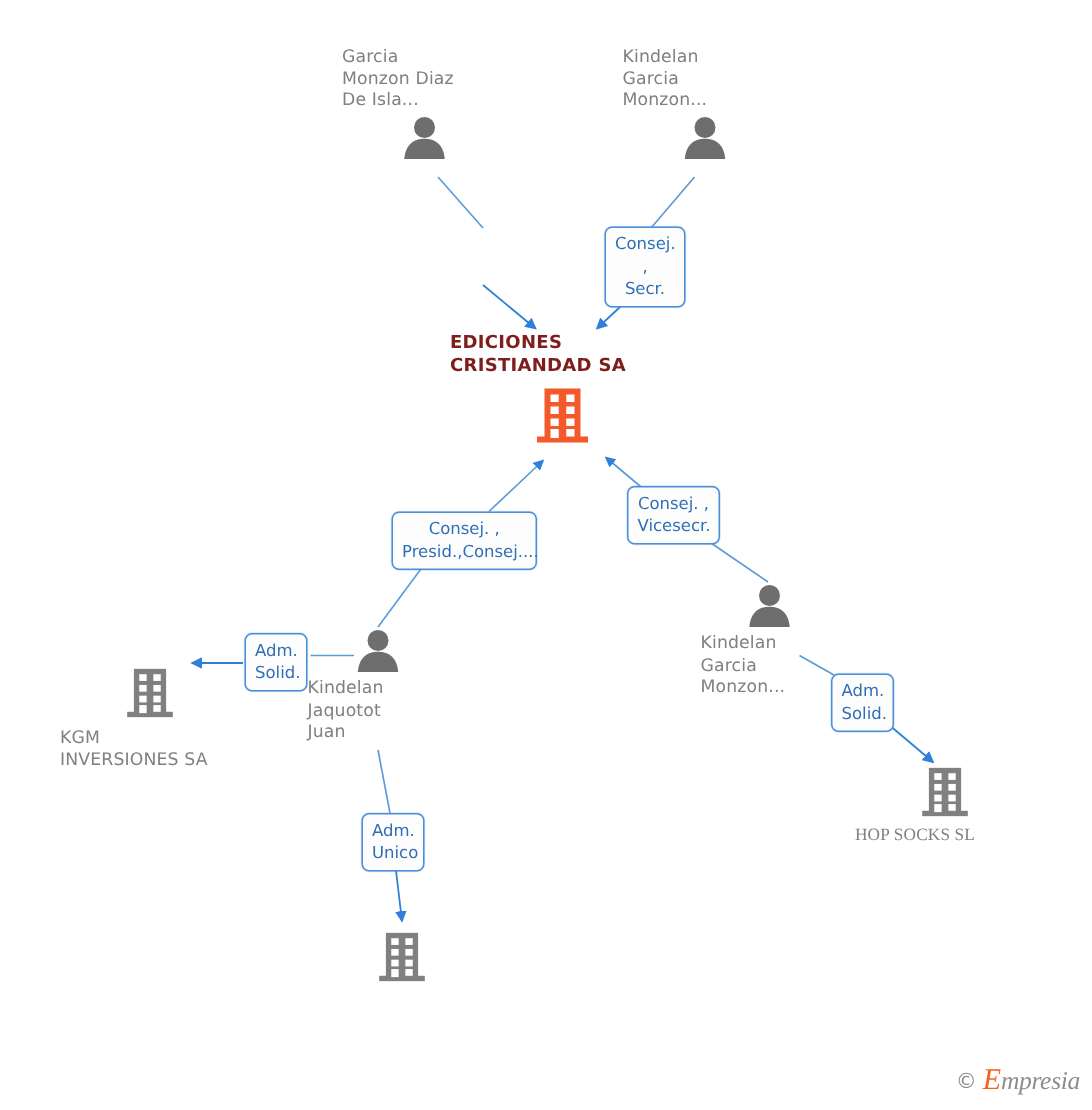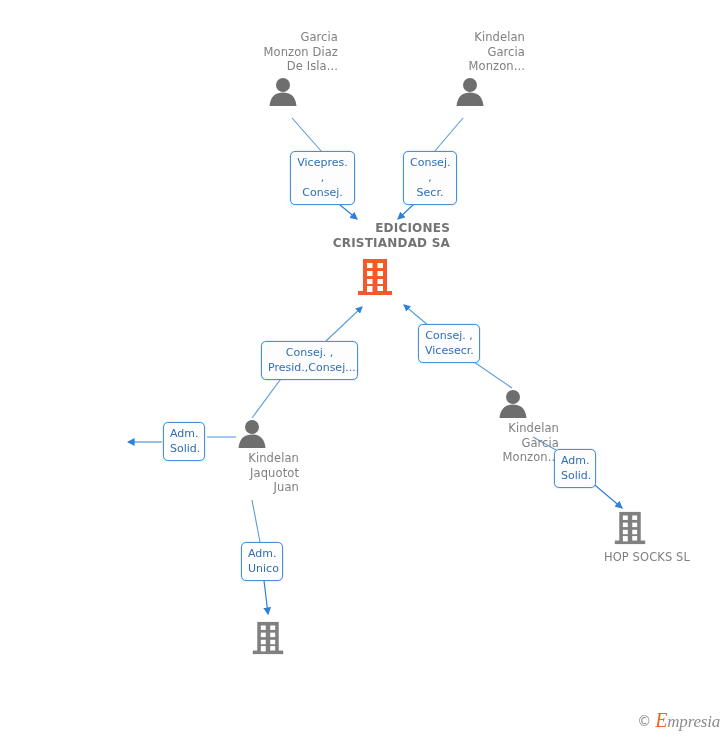--- a/index.html
+++ b/index.html
@@ -21,41 +21,41 @@
   #edges {
     position: absolute;
     left: 0; top: 0;
     width: 728px; height: 740px;
     pointer-events: none;
   }
 
   
   .node {
     position: absolute;
-    text-align: right;
+    text-align: left;
   }
   .person-icon, .company-icon {
     display: block;
     margin: 0 auto;
   }
   .node-label {
     font-size: 11.5px;
     line-height: 14.5px;
     color: #808080;
     white-space: pre-line;
     letter-spacing: 0.1px;
   }
   .node-label.above { margin-bottom: 2px; }
   .node-label.below { margin-top: 3px; }
 
   
   .root-label {
     font-size: 12px;
     line-height: 15px;
-    color: #737373;
+    color: #7f1d1d;
     font-weight: bold;
     white-space: pre-line;
     letter-spacing: 0.2px;
   }
 
   
   .role-box {
     position: absolute;
     border: 1px solid #4a90d9;
     border-radius: 5px;
@@ -186,22 +186,38 @@
   <div class="node" style="left:467px; top:388px; width:92px;">
     <svg class="person-icon" width="32" height="30" viewBox="0 0 32 30">
       <circle cx="16" cy="9" r="7" fill="#6e6e6e"></circle>
       <path d="M2.5 30 C3.5 19.5 9.5 16.5 16 16.5 C22.5 16.5 28.5 19.5 29.5 30 Z" fill="#6e6e6e"></path>
     </svg>
     <div class="node-label below">Kindelan
 Garcia
 Monzon...</div>
   </div>
 
-
-  <div class="node" style="left:570px; top:509px; width:120px;">
+  <div class="node" style="left:40px; top:443px; width:120px;">
+    <svg class="company-icon" width="34" height="38" viewBox="0 0 38 40">
+      <rect x="7" y="2" width="24" height="33" fill="#808080"></rect>
+      <rect x="2" y="34" width="34" height="4" fill="#808080"></rect>
+      <rect x="11" y="6" width="5.5" height="5" fill="#ffffff"></rect>
+      <rect x="21.5" y="6" width="5.5" height="5" fill="#ffffff"></rect>
+      <rect x="11" y="14" width="5.5" height="5" fill="#ffffff"></rect>
+      <rect x="21.5" y="14" width="5.5" height="5" fill="#ffffff"></rect>
+      <rect x="11" y="22" width="5.5" height="5" fill="#ffffff"></rect>
+      <rect x="21.5" y="22" width="5.5" height="5" fill="#ffffff"></rect>
+      <rect x="11" y="29" width="5.5" height="6" fill="#ffffff"></rect>
+      <rect x="21.5" y="29" width="5.5" height="5" fill="#ffffff"></rect>
+    </svg>
+    <div class="node-label below">KGM
+INVERSIONES SA</div>
+  </div>
+
+  <div class="node" style="left:570px; top:509px; width:120px;font-family:Liberation Serif, serif;">
     <svg class="company-icon" width="34" height="38" viewBox="0 0 38 40">
       <rect x="7" y="2" width="24" height="33" fill="#808080"></rect>
       <rect x="2" y="34" width="34" height="4" fill="#808080"></rect>
       <rect x="11" y="6" width="5.5" height="5" fill="#ffffff"></rect>
       <rect x="21.5" y="6" width="5.5" height="5" fill="#ffffff"></rect>
       <rect x="11" y="14" width="5.5" height="5" fill="#ffffff"></rect>
       <rect x="21.5" y="14" width="5.5" height="5" fill="#ffffff"></rect>
       <rect x="11" y="22" width="5.5" height="5" fill="#ffffff"></rect>
       <rect x="21.5" y="22" width="5.5" height="5" fill="#ffffff"></rect>
       <rect x="11" y="29" width="5.5" height="6" fill="#ffffff"></rect>
@@ -218,22 +234,20 @@
       <rect x="21.5" y="6" width="5.5" height="5" fill="#ffffff"></rect>
       <rect x="11" y="14" width="5.5" height="5" fill="#ffffff"></rect>
       <rect x="21.5" y="14" width="5.5" height="5" fill="#ffffff"></rect>
       <rect x="11" y="22" width="5.5" height="5" fill="#ffffff"></rect>
       <rect x="21.5" y="22" width="5.5" height="5" fill="#ffffff"></rect>
       <rect x="11" y="29" width="5.5" height="6" fill="#ffffff"></rect>
       <rect x="21.5" y="29" width="5.5" height="5" fill="#ffffff"></rect>
     </svg>
   </div>
 
-  <div class="role-box" style="left:290px; top:151px; width:65px;">Vicepres. ,
-Consej.</div>
 
   <div class="role-box" style="left:403px; top:151px; width:54px;">Consej. ,
 Secr.</div>
 
   <div class="role-box" style="left:261px; top:341px; width:97px;">Consej. ,
 Presid.,Consej....</div>
 
   <div class="role-box" style="left:418px; top:324px; width:62px;">Consej. ,
 Vicesecr.</div>
 

